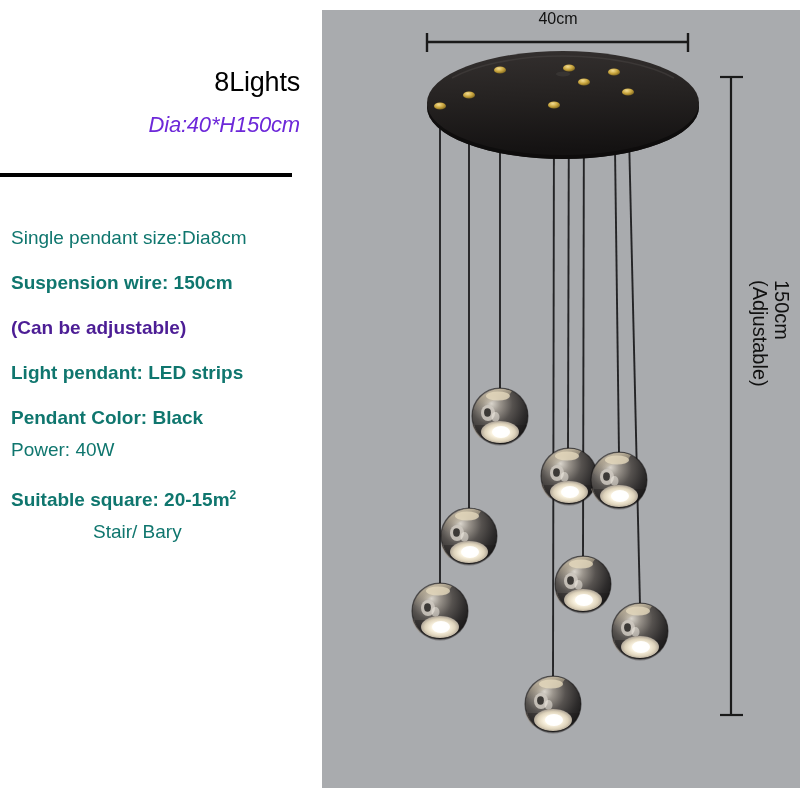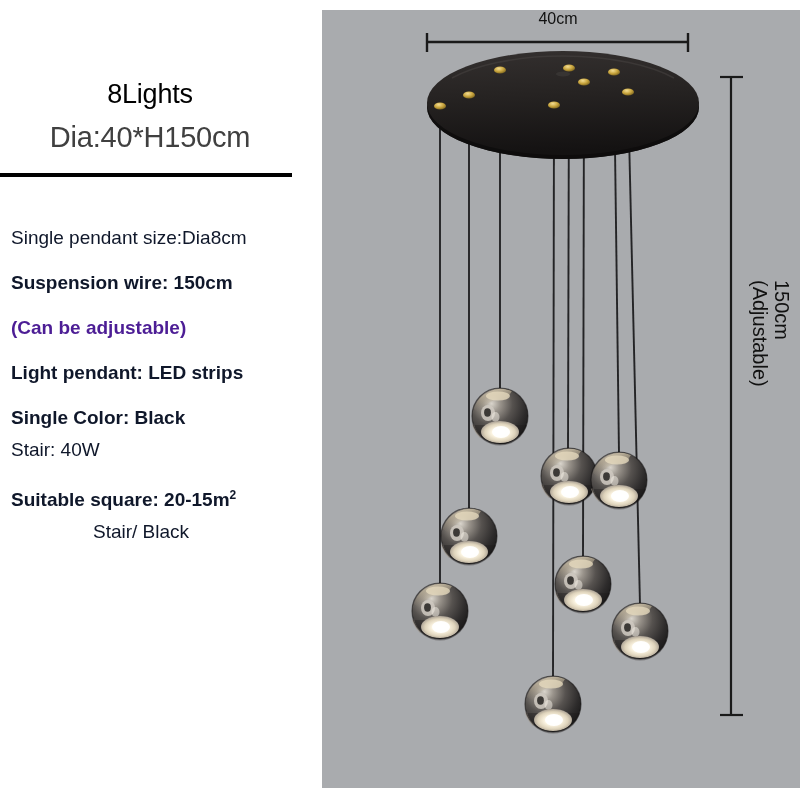--- a/index.html
+++ b/index.html
@@ -23,51 +23,51 @@
     position: absolute;
     left: 0; top: 0;
     width: 322px;
     height: 800px;
     background: #ffffff;
   }
   #title-block {
     position: absolute;
     left: 0; top: 62px;
     width: 300px;
-    text-align: center;
-    margin-top: 12px;
+    text-align: right;
   }
   .title-line1 {
     font-size: 27px;
     color: #000;
     letter-spacing: -0.2px;
     line-height: 40px;
   }
   .title-line2 {
-    font-size: 29px;
-    color: #404040;
+    font-size: 22px;
+    color: #6d28d9;
     letter-spacing: -0.2px;
     line-height: 46px;
+    font-style: italic;
   }
   #title-divider {
     position: absolute;
     left: 0; top: 173px;
     width: 292px;
     height: 4px;
     background: #000;
   }
   #spec-list {
     position: absolute;
     left: 11px;
     top: 226px;
     width: 305px;
   }
   .spec-row {
     font-size: 19px;
-    color: #0f172a;
+    color: #0f766e;
     line-height: 24px;
     white-space: nowrap;
   }
   .gap-lg { margin-top: 21px; font-weight: bold; }
   .gap-sm { margin-top: 8px; }
   .spec-red { color: #4c1d95; }
   .spec-indent { padding-left: 82px; }
   .sup {
     font-size: 12px;
     vertical-align: super;
@@ -132,30 +132,30 @@
     <div id="spec-list">
 
       <div class="spec-row">Single pendant size:Dia8cm</div>
 
       <div class="spec-row gap-lg">Suspension wire: 150cm</div>
 
       <div class="spec-row gap-lg spec-red">(Can be adjustable)</div>
 
       <div class="spec-row gap-lg">Light pendant: LED strips</div>
 
-      <div class="spec-row gap-lg">Single Color: Black</div>
-
-      <div class="spec-row gap-sm">Stair: 40W</div>
+      <div class="spec-row gap-lg">Pendant Color: Black</div>
+
+      <div class="spec-row gap-sm">Power: 40W</div>
 
       <div class="spec-row gap-lg">
         <span>Suitable square: 20-15m</span><span class="sup">2</span>
       </div>
 
 
-      <div class="spec-row gap-sm spec-indent">Stair/ Black</div>
+      <div class="spec-row gap-sm spec-indent">Stair/ Bary</div>
 
     </div>
   </div>
 
   <div id="image-panel">
 
     <svg id="product-svg" width="478" height="778" viewBox="0 0 478 778">
       <defs>
 
         <radialGradient id="ballGrad" cx="35%" cy="28%" r="78%">

